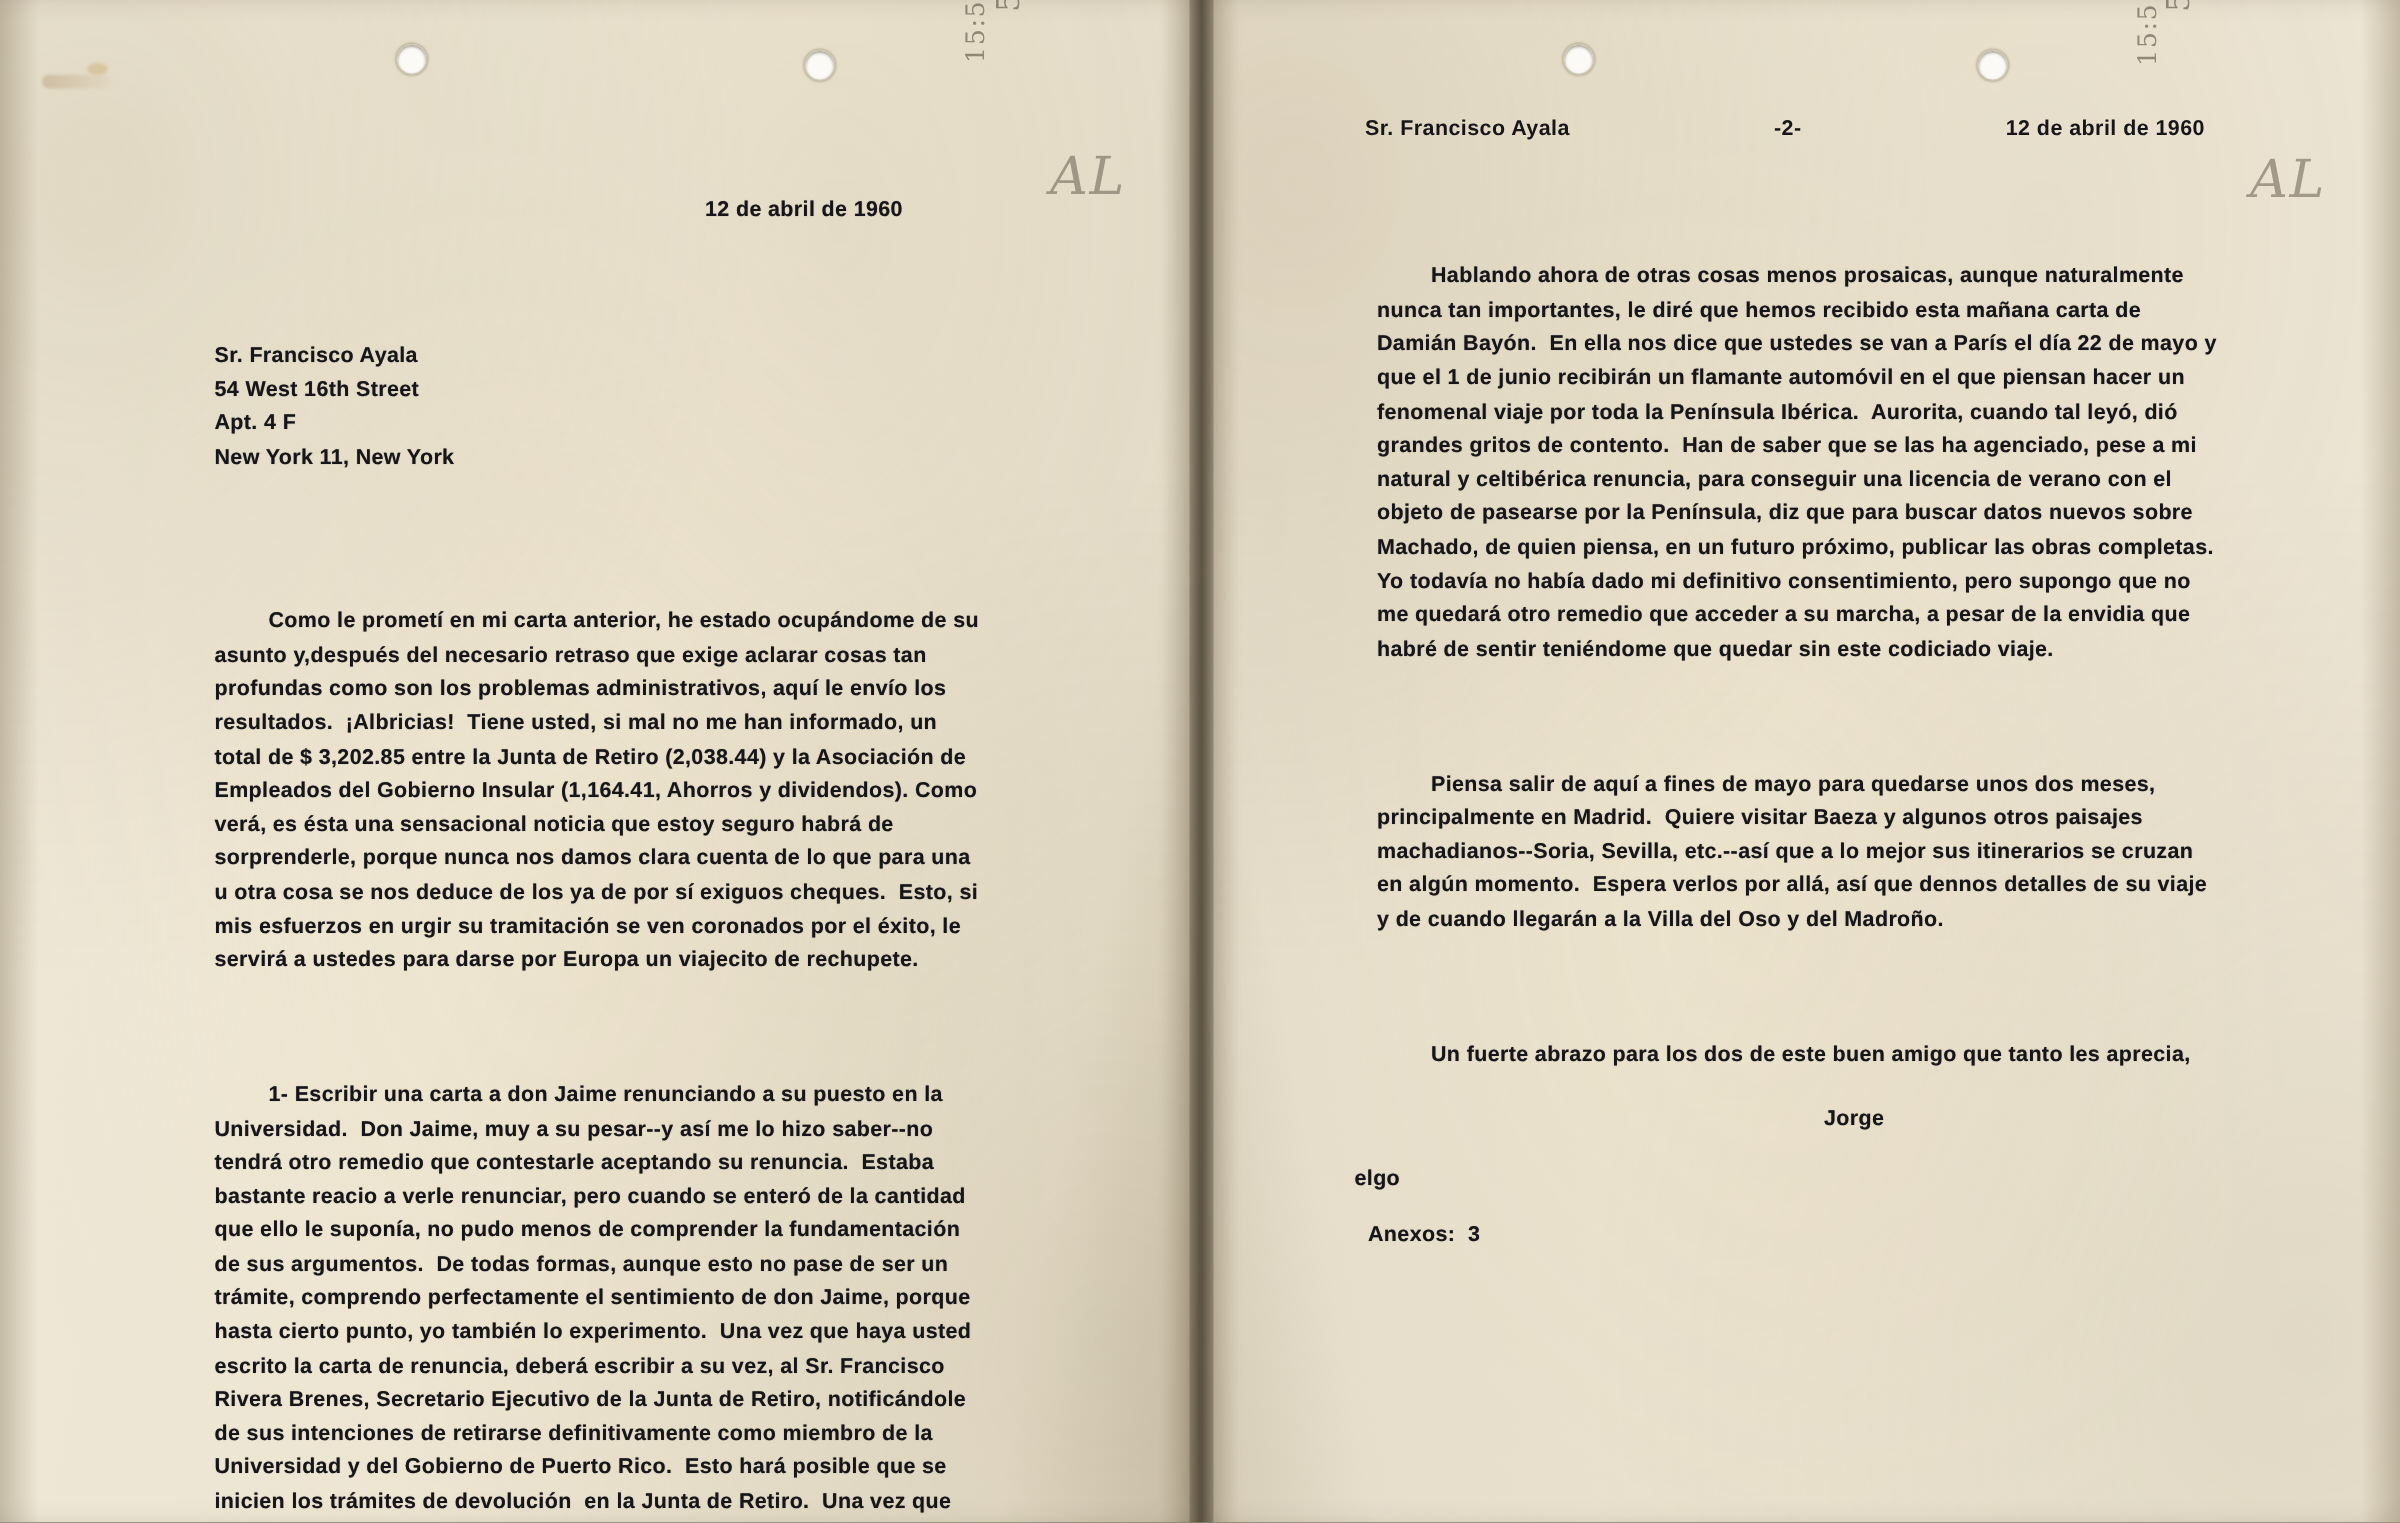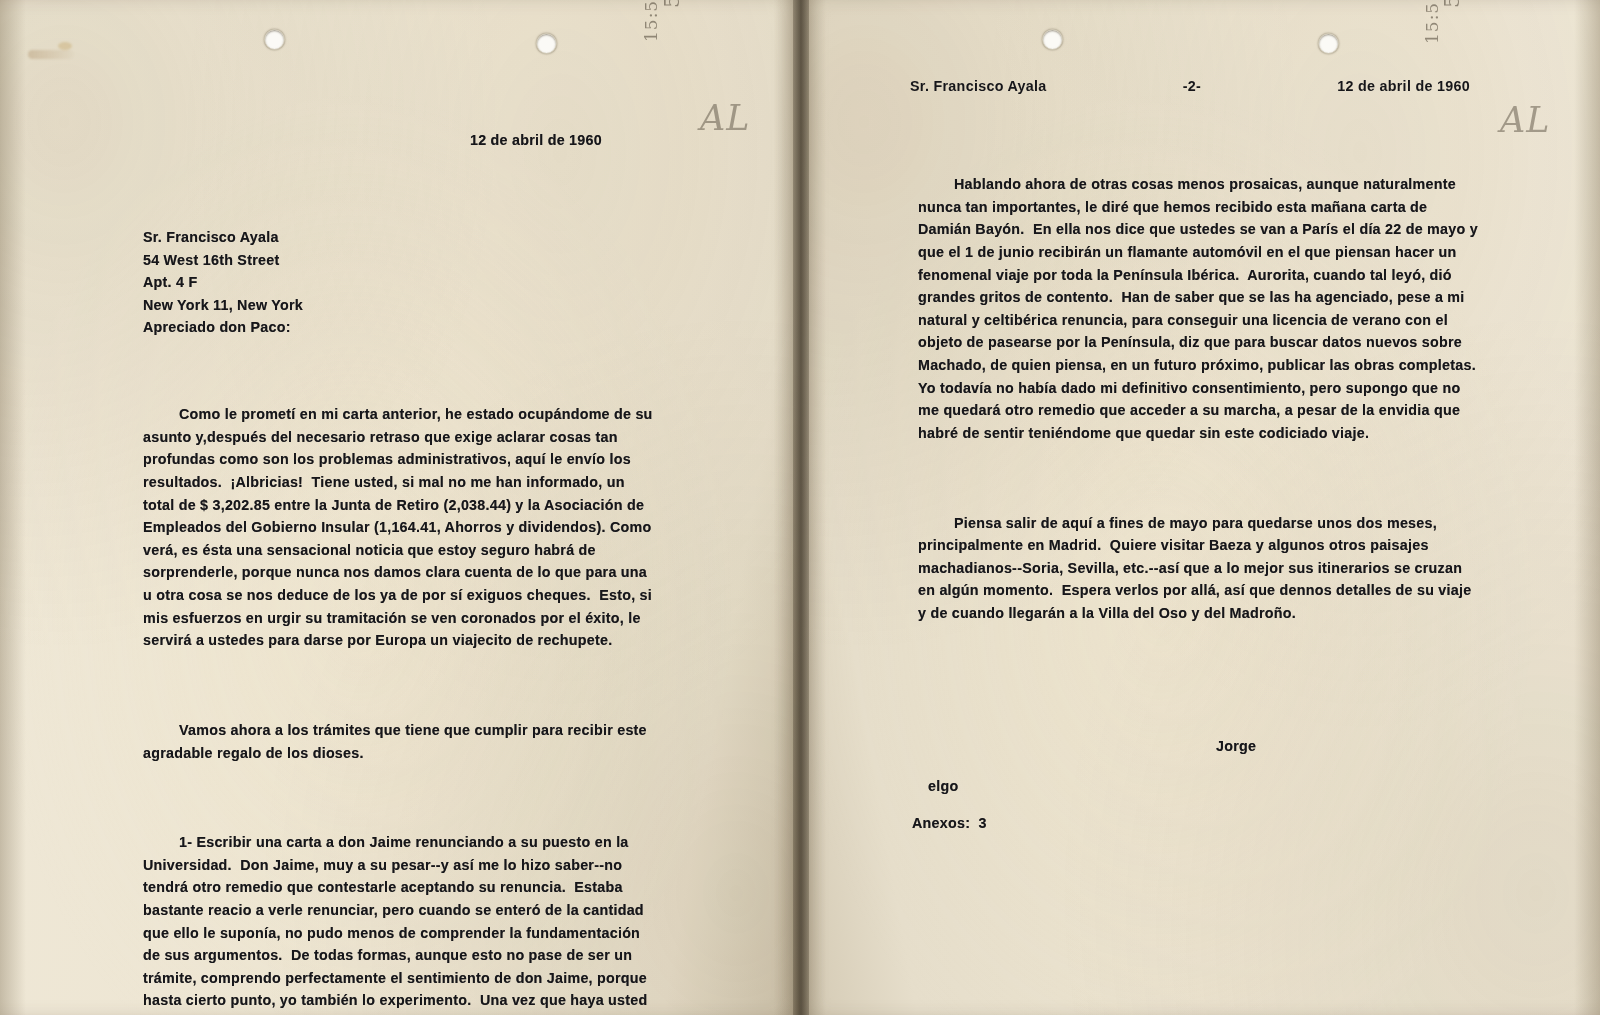--- a/index.html
+++ b/index.html
@@ -189,25 +189,23 @@
 
     <div class="hand num" style="left:660px; top:8px;">554-354</div>
     <div class="hand num" style="left:641px; top:42px; font-size:17px;">15:51</div>
     <div class="hand init" style="left:700px; top:98px;">AL</div>
 
     <div class="typed date-left">12 de abril de 1960</div>
     <div class="typed addr">Sr. Francisco Ayala
 54 West 16th Street
 Apt. 4 F
 New York 11, New York</div>
-    <div class="typed greet">Apreciado don Paco:</div>
 
     <div class="typed body-block" style="top:358px;">
       <p>Como le prometí en mi carta anterior, he estado ocupándome de su asunto y,después del necesario retraso que exige aclarar cosas tan profundas como son los problemas administrativos, aquí le envío los resultados.  ¡Albricias!  Tiene usted, si mal no me han informado, un total de $ 3,202.85 entre la Junta de Retiro (2,038.44) y la Asociación de Empleados del Gobierno Insular (1,164.41, Ahorros y dividendos). Como verá, es ésta una sensacional noticia que estoy seguro habrá de sorprenderle, porque nunca nos damos clara cuenta de lo que para una u otra cosa se nos deduce de los ya de por sí exiguos cheques.  Esto, si mis esfuerzos en urgir su tramitación se ven coronados por el éxito, le servirá a ustedes para darse por Europa un viajecito de rechupete.</p>
-      <p>Vamos ahora a los trámites que tiene que cumplir para recibir este agradable regalo de los dioses.</p>
       <p>1- Escribir una carta a don Jaime renunciando a su puesto en la Universidad.  Don Jaime, muy a su pesar--y así me lo hizo saber--no tendrá otro remedio que contestarle aceptando su renuncia.  Estaba bastante reacio a verle renunciar, pero cuando se enteró de la cantidad que ello le suponía, no pudo menos de comprender la fundamentación de sus argumentos.  De todas formas, aunque esto no pase de ser un trámite, comprendo perfectamente el sentimiento de don Jaime, porque hasta cierto punto, yo también lo experimento.  Una vez que haya usted escrito la carta de renuncia, deberá escribir a su vez, al Sr. Francisco Rivera Brenes, Secretario Ejecutivo de la Junta de Retiro, notificándole de sus intenciones de retirarse definitivamente como miembro de la Universidad y del Gobierno de Puerto Rico.  Esto hará posible que se inicien los trámites de devolución  en la Junta de Retiro.  Una vez que haya usted escrito estas dos cartas, pondré todos los medios a mi alcance para acelerar el proceso.  Le estoy enviando todos los formularios que deberá usted llenar o firmar para los propósitos señalados.</p>
     </div>
   </div>
 
   <div class="page right col-right">
     <div class="grain"></div>
     <div class="edge-dark-left"></div>
     <div class="edge-dark-right"></div>
 
     <div class="hole" style="left:242px; top:29px;"></div>
@@ -219,21 +217,22 @@
 
     <div class="hdr-row" style="left:110px;">
       <span>Sr. Francisco Ayala</span>
       <span>-2-</span>
       <span>12 de abril de 1960</span>
     </div>
 
     <div class="typed right-body" style="left:118px; top:128px;">
       <p>Hablando ahora de otras cosas menos prosaicas, aunque naturalmente nunca tan importantes, le diré que hemos recibido esta mañana carta de Damián Bayón.  En ella nos dice que ustedes se van a París el día 22 de mayo y que el 1 de junio recibirán un flamante automóvil en el que piensan hacer un fenomenal viaje por toda la Península Ibérica.  Aurorita, cuando tal leyó, dió grandes gritos de contento.  Han de saber que se las ha agenciado, pese a mi natural y celtibérica renuncia, para conseguir una licencia de verano con el objeto de pasearse por la Península, diz que para buscar datos nuevos sobre Machado, de quien piensa, en un futuro próximo, publicar las obras completas.  Yo todavía no había dado mi definitivo consentimiento, pero supongo que no me quedará otro remedio que acceder a su marcha, a pesar de la envidia que habré de sentir teniéndome que quedar sin este codiciado viaje.</p>
       <p>Piensa salir de aquí a fines de mayo para quedarse unos dos meses, principalmente en Madrid.  Quiere visitar Baeza y algunos otros paisajes machadianos--Soria, Sevilla, etc.--así que a lo mejor sus itinerarios se cruzan en algún momento.  Espera verlos por allá, así que dennos detalles de su viaje y de cuando llegarán a la Villa del Oso y del Madroño.</p>
+      <p>Un fuerte abrazo para los dos de este buen amigo que tanto les aprecia,</p>
     </div>
 
     <div class="typed sign" style="left:416px; top:735px;">Jorge</div>
-    <div class="typed initials" style="left:128px; top:775px;">elgo</div>
+    <div class="typed initials" style="left:103px; top:775px;">elgo</div>
     <div class="typed anexos" style="left:112px; top:812px;">Anexos:  3</div>
   </div>
 
   <div class="gutter"></div>
 </div>
 
 </body></html>

